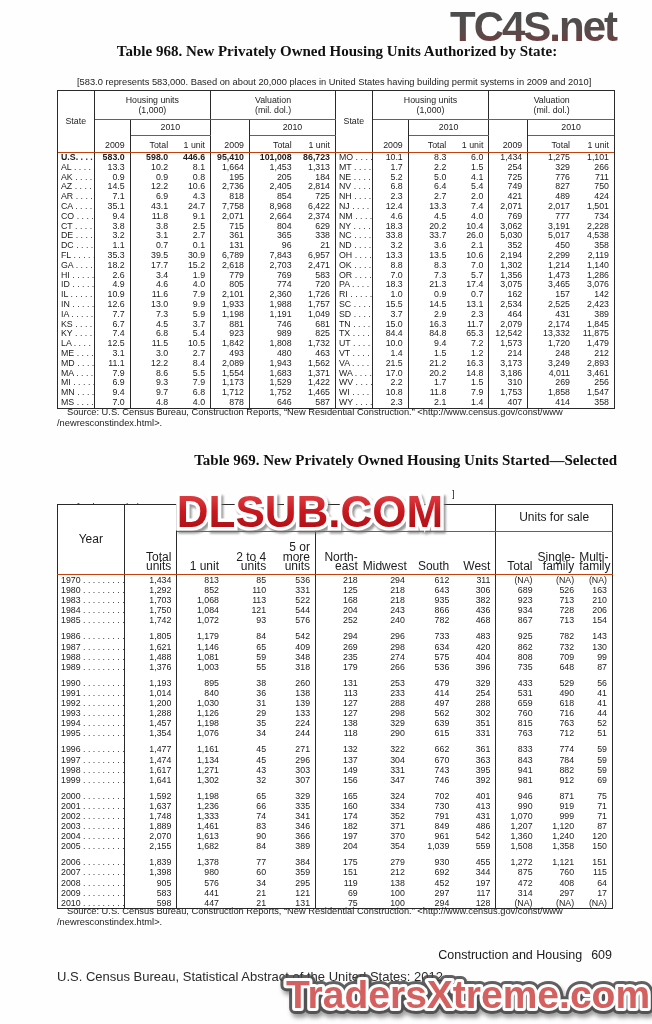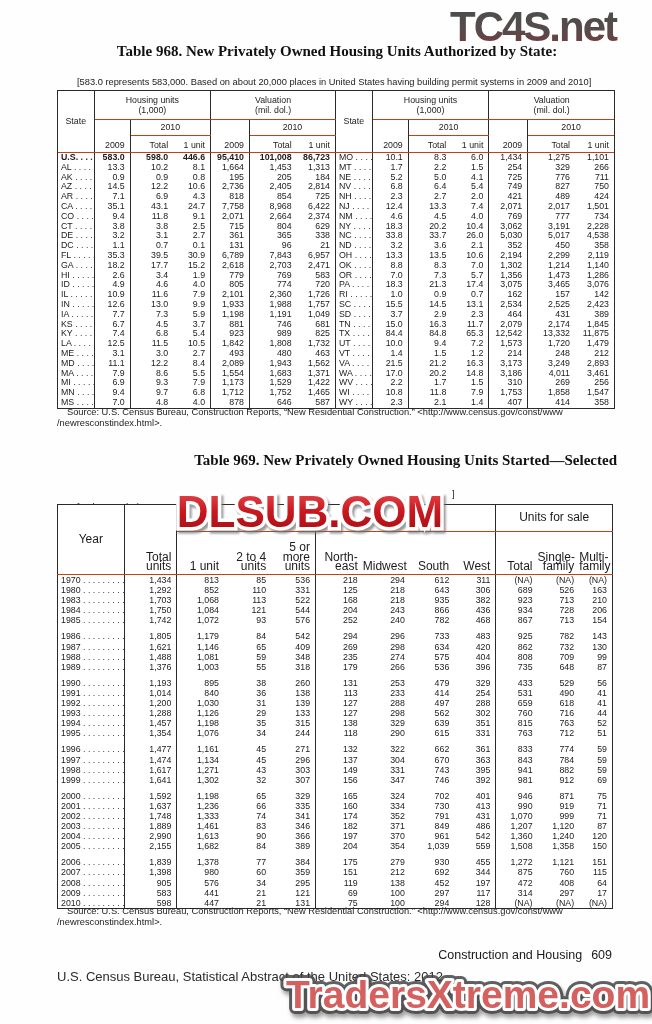--- a/index.html
+++ b/index.html
@@ -858,21 +858,21 @@
           <td class="br">302</td>
           <td>760</td>
           <td>716</td>
           <td>44</td>
         </tr>
         <tr>
           <td class="yr br"><span>1994</span><span class="dots"> . . . . . . . . . . .</span></td>
           <td class="br">1,457</td>
           <td>1,198</td>
           <td>35</td>
-          <td class="br">315</td>
+          <td class="br">224</td>
           <td>138</td>
           <td>329</td>
           <td>639</td>
           <td class="br">351</td>
           <td>815</td>
           <td>763</td>
           <td>52</td>
         </tr>
         <tr>
           <td class="yr br"><span>1995</span><span class="dots"> . . . . . . . . . . .</span></td>
@@ -995,21 +995,21 @@
           <td>182</td>
           <td>371</td>
           <td>849</td>
           <td class="br">486</td>
           <td>1,207</td>
           <td>1,120</td>
           <td>87</td>
         </tr>
         <tr>
           <td class="yr br"><span>2004</span><span class="dots"> . . . . . . . . . . .</span></td>
-          <td class="br">2,990</td>
+          <td class="br">2,070</td>
           <td>1,613</td>
           <td>90</td>
           <td class="br">366</td>
           <td>197</td>
           <td>370</td>
           <td>961</td>
           <td class="br">542</td>
           <td>1,360</td>
           <td>1,240</td>
           <td>120</td>

